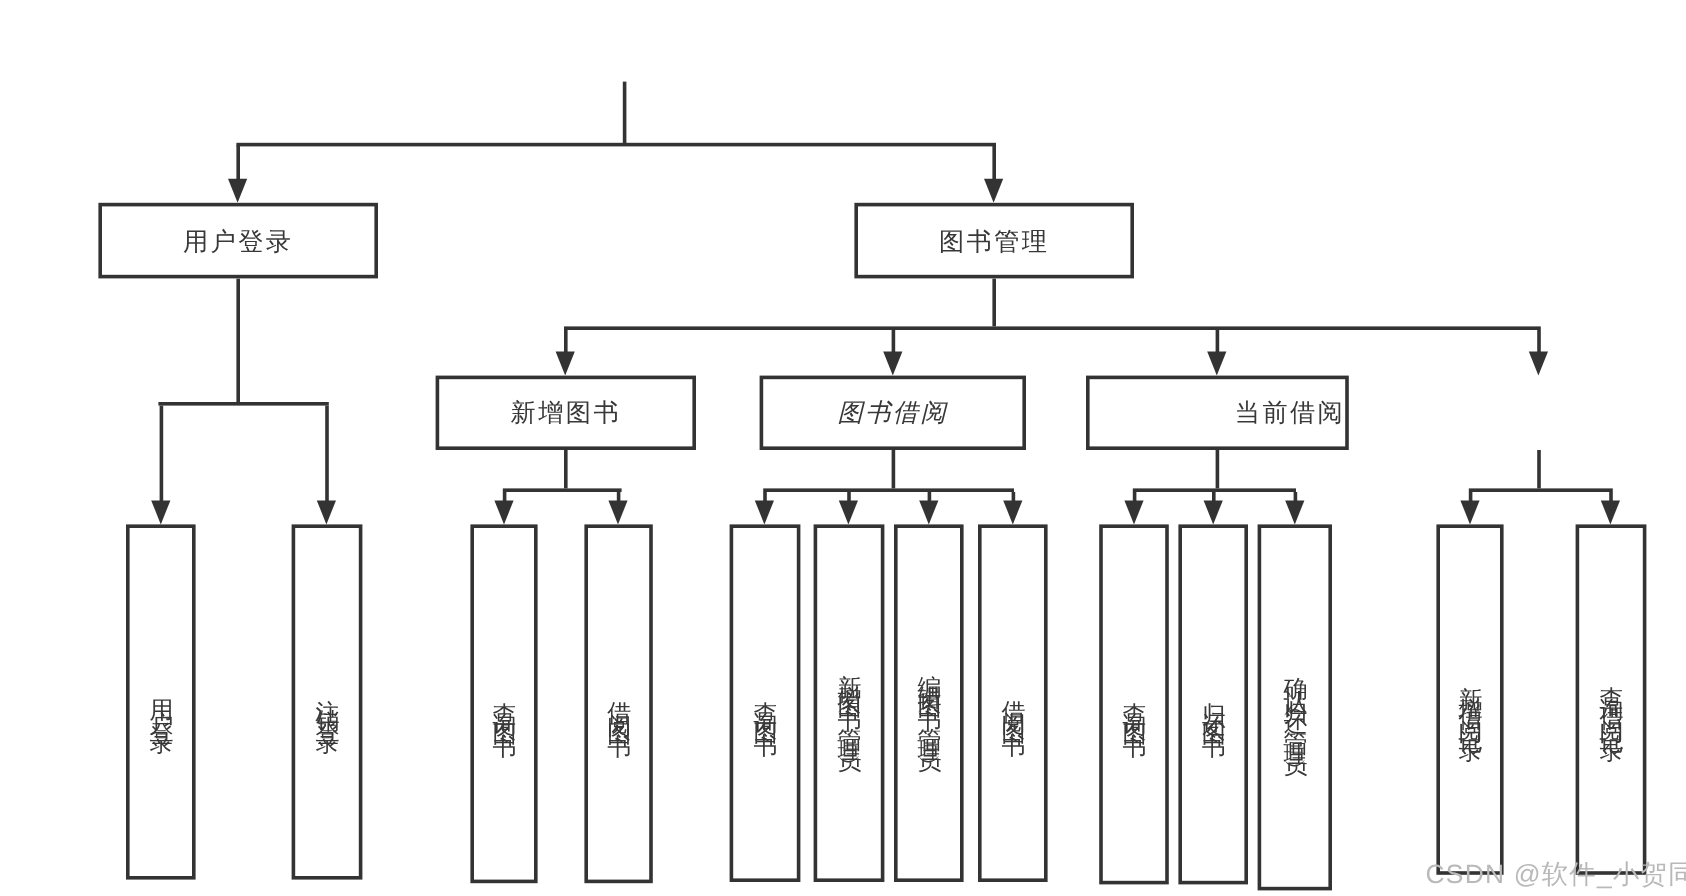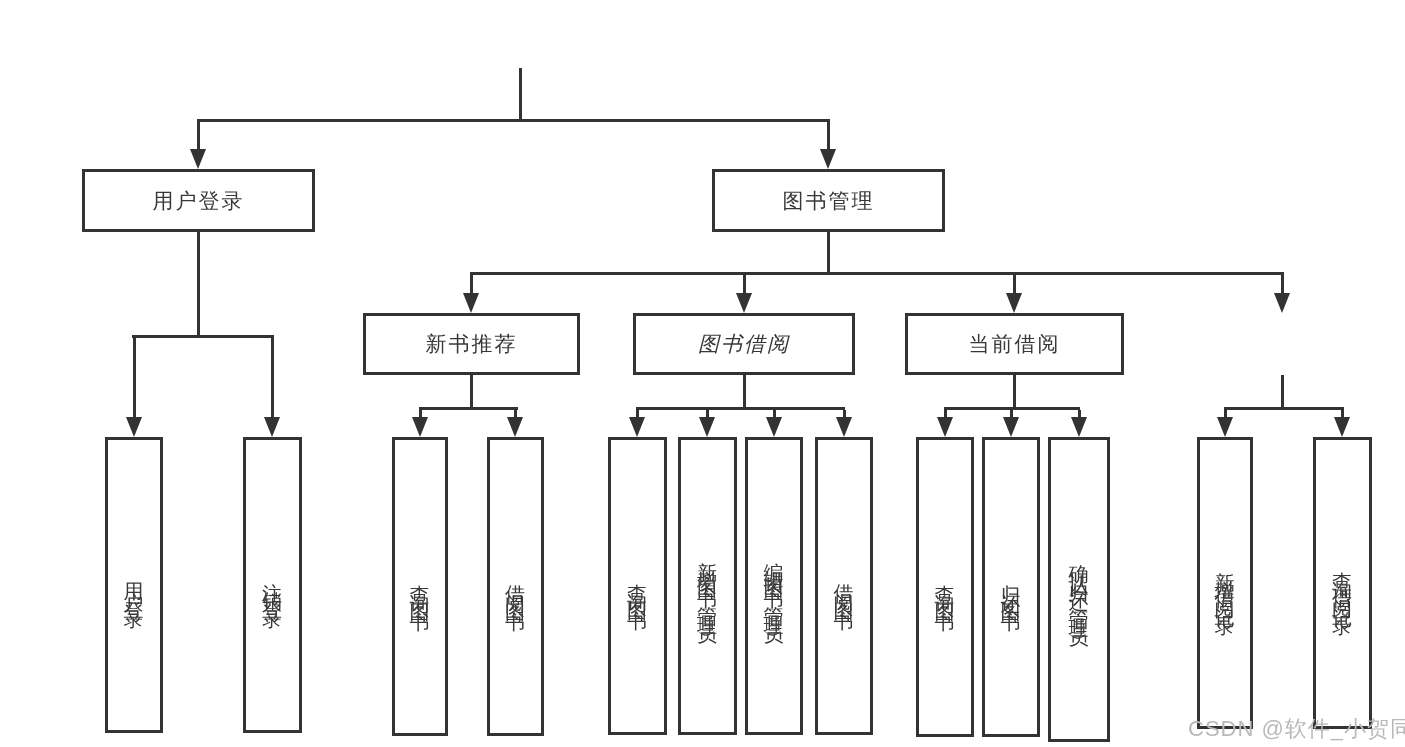--- a/index.html
+++ b/index.html
@@ -95,26 +95,26 @@
 
 
   <div class="box" style="left:82px;top:169px;width:233px;height:63px;">
     <span class="hlabel">用户登录</span>
   </div>
   <div class="box" style="left:712px;top:169px;width:233px;height:63px;">
     <span class="hlabel">图书管理</span>
   </div>
 
   <div class="box" style="left:363px;top:313px;width:217px;height:62px;">
-    <span class="hlabel">新书推荐</span>
+    <span class="hlabel">新增图书</span>
   </div>
   <div class="box" style="left:633px;top:313px;width:222px;height:62px;font-style:italic;">
     <span class="hlabel">图书借阅</span>
   </div>
-  <div class="box" style="left:905px;top:313px;width:219px;height:62px;">
+  <div class="box" style="left:905px;top:313px;width:219px;height:62px;justify-content:flex-end;">
     <span class="hlabel">当前借阅</span>
   </div>
 
   <div class="box" style="left:105px;top:437px;width:58px;height:296px;">
     <span class="vlabel">用户登录</span>
   </div>
   <div class="box" style="left:243px;top:437px;width:59px;height:296px;">
     <span class="vlabel">注销登录</span>
   </div>
 

